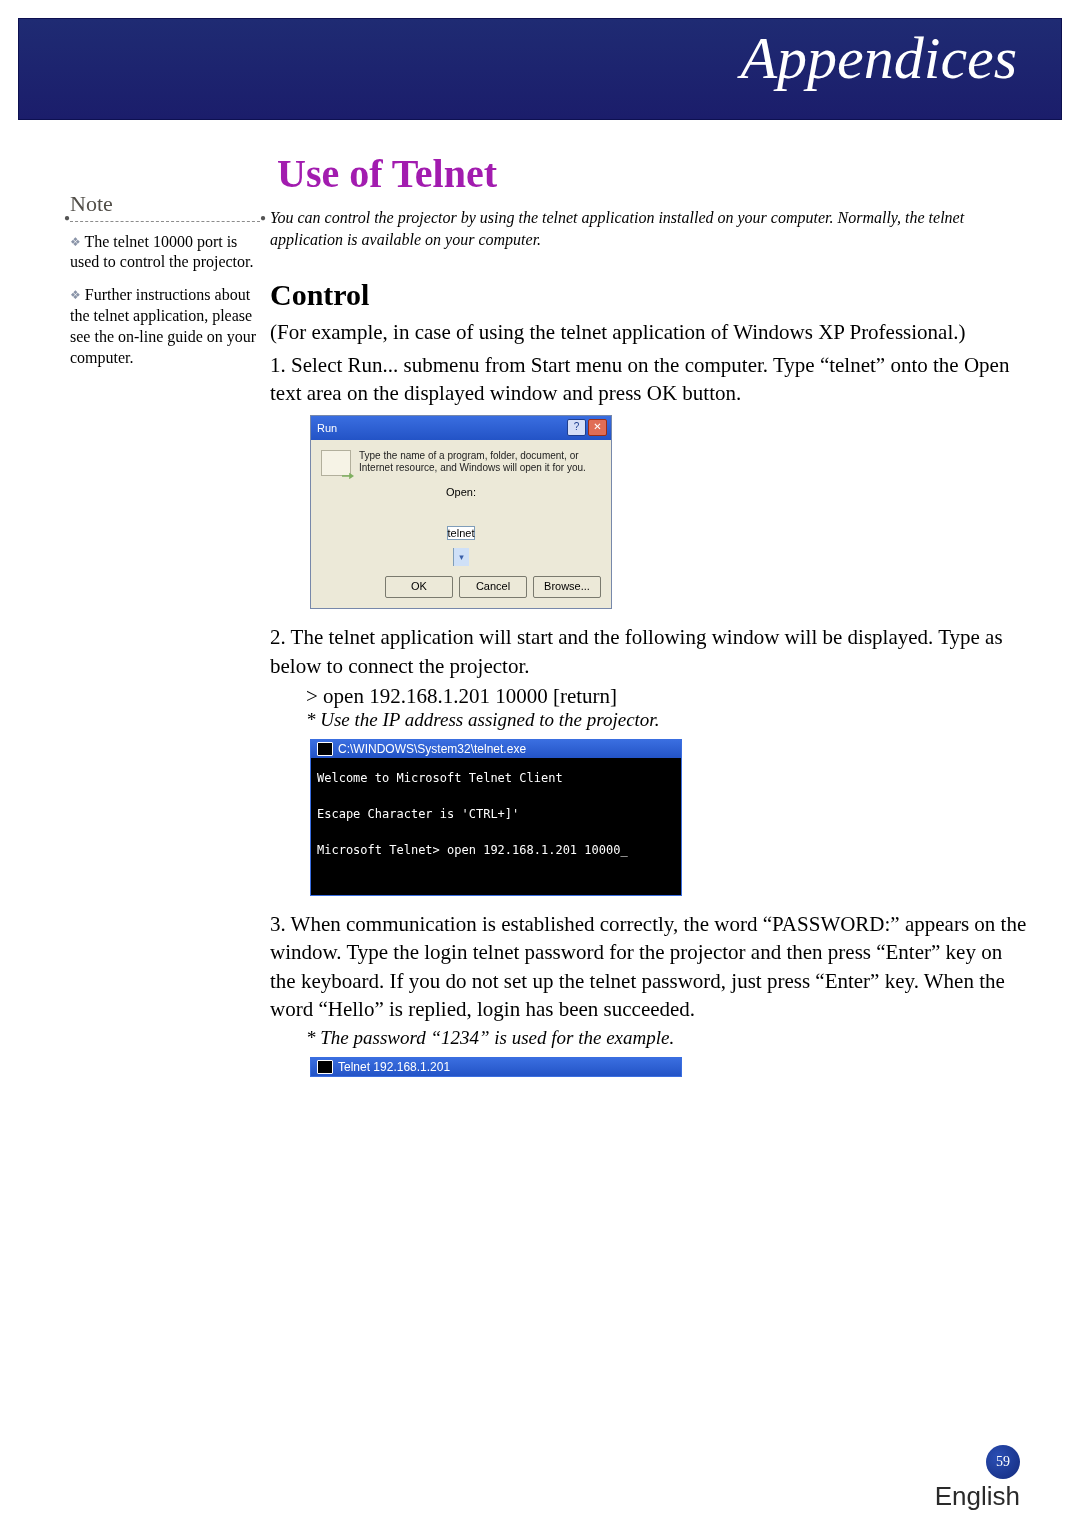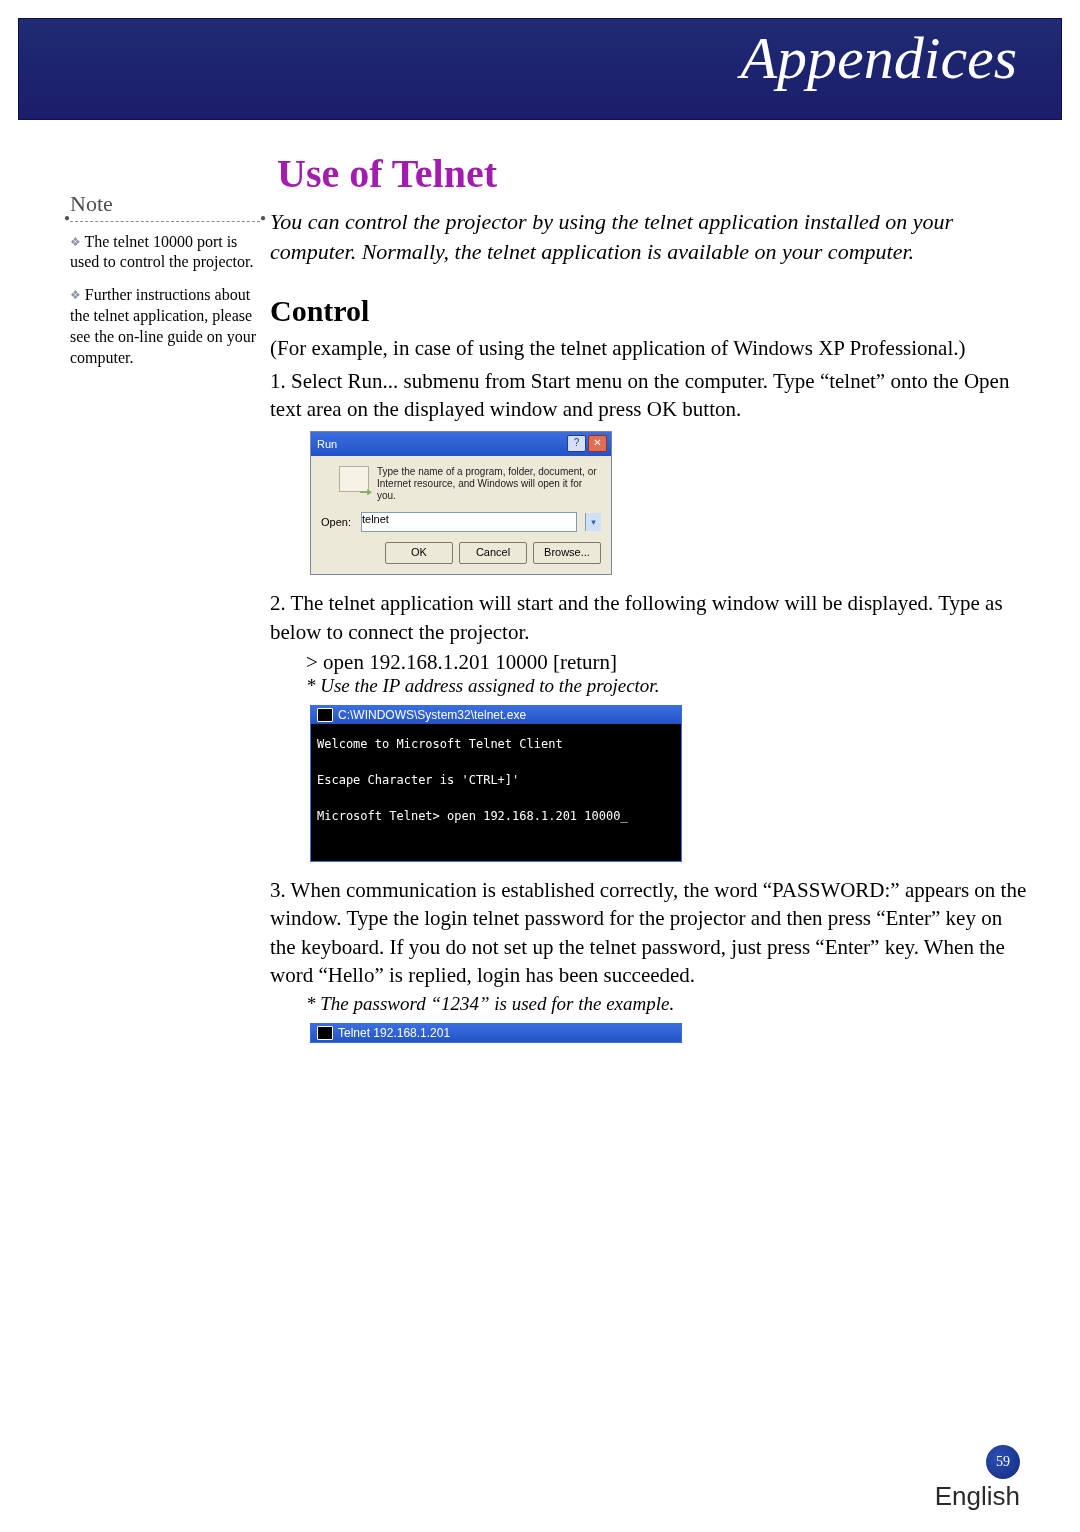--- a/index.html
+++ b/index.html
@@ -69,21 +69,21 @@
   }
   h1.section {
     font-family: "Palatino Linotype", "Book Antiqua", Palatino, serif;
     font-weight: bold;
     font-size: 40px;
     margin: 0 0 10px 7px;
     color: #a21caf;
   }
   .intro {
     font-style: italic;
-    font-size: 22px;
+    font-size: 16px;
     line-height: 1.35;
     margin-bottom: 28px;
   }
   h2.sub {
     font-family: "Palatino Linotype", "Book Antiqua", Palatino, serif;
     font-weight: bold;
     font-size: 30px;
     margin: 0 0 6px 0;
   }
   .para {
@@ -117,21 +117,21 @@
     background: #d6dff7;
     border: 1px solid #1f3e8e;
     border-radius: 2px;
     font-size: 10px;
     line-height: 13px;
     text-align: center;
     color: #1f3e8e;
   }
   .rt-close { background: #e06d56; color: #fff; border-color: #9a2d17; }
   .run-body {
-    padding: 10px 10px 10px 28px;
+    padding: 10px 10px 10px 10px;
     display: flex;
     gap: 8px;
   }
   .run-icon {
     width: 28px; height: 24px;
     background: #f6f3e6;
     border: 1px solid #b2af9c;
     position: relative;
     flex: 0 0 28px;
   }
@@ -142,20 +142,21 @@
     width: 12px; height: 8px;
     background: #7fb060;
     clip-path: polygon(0 50%, 60% 50%, 60% 20%, 100% 60%, 60% 100%, 60% 70%, 0 70%);
   }
   .run-desc { font-size: 10px; line-height: 1.2; color: #222; }
   .run-open-row {
     display: flex;
     align-items: center;
     gap: 8px;
     padding: 0 10px 10px 10px;
+    flex-direction: column;
   }
   .run-open-row label { font-size: 11px; flex: 0 0 32px; }
   .run-input {
     flex: 1;
     border: 1px solid #7f9db9;
     background: #fff;
     height: 18px;
     padding: 0 0;
     font-size: 11px;
     position: relative;

